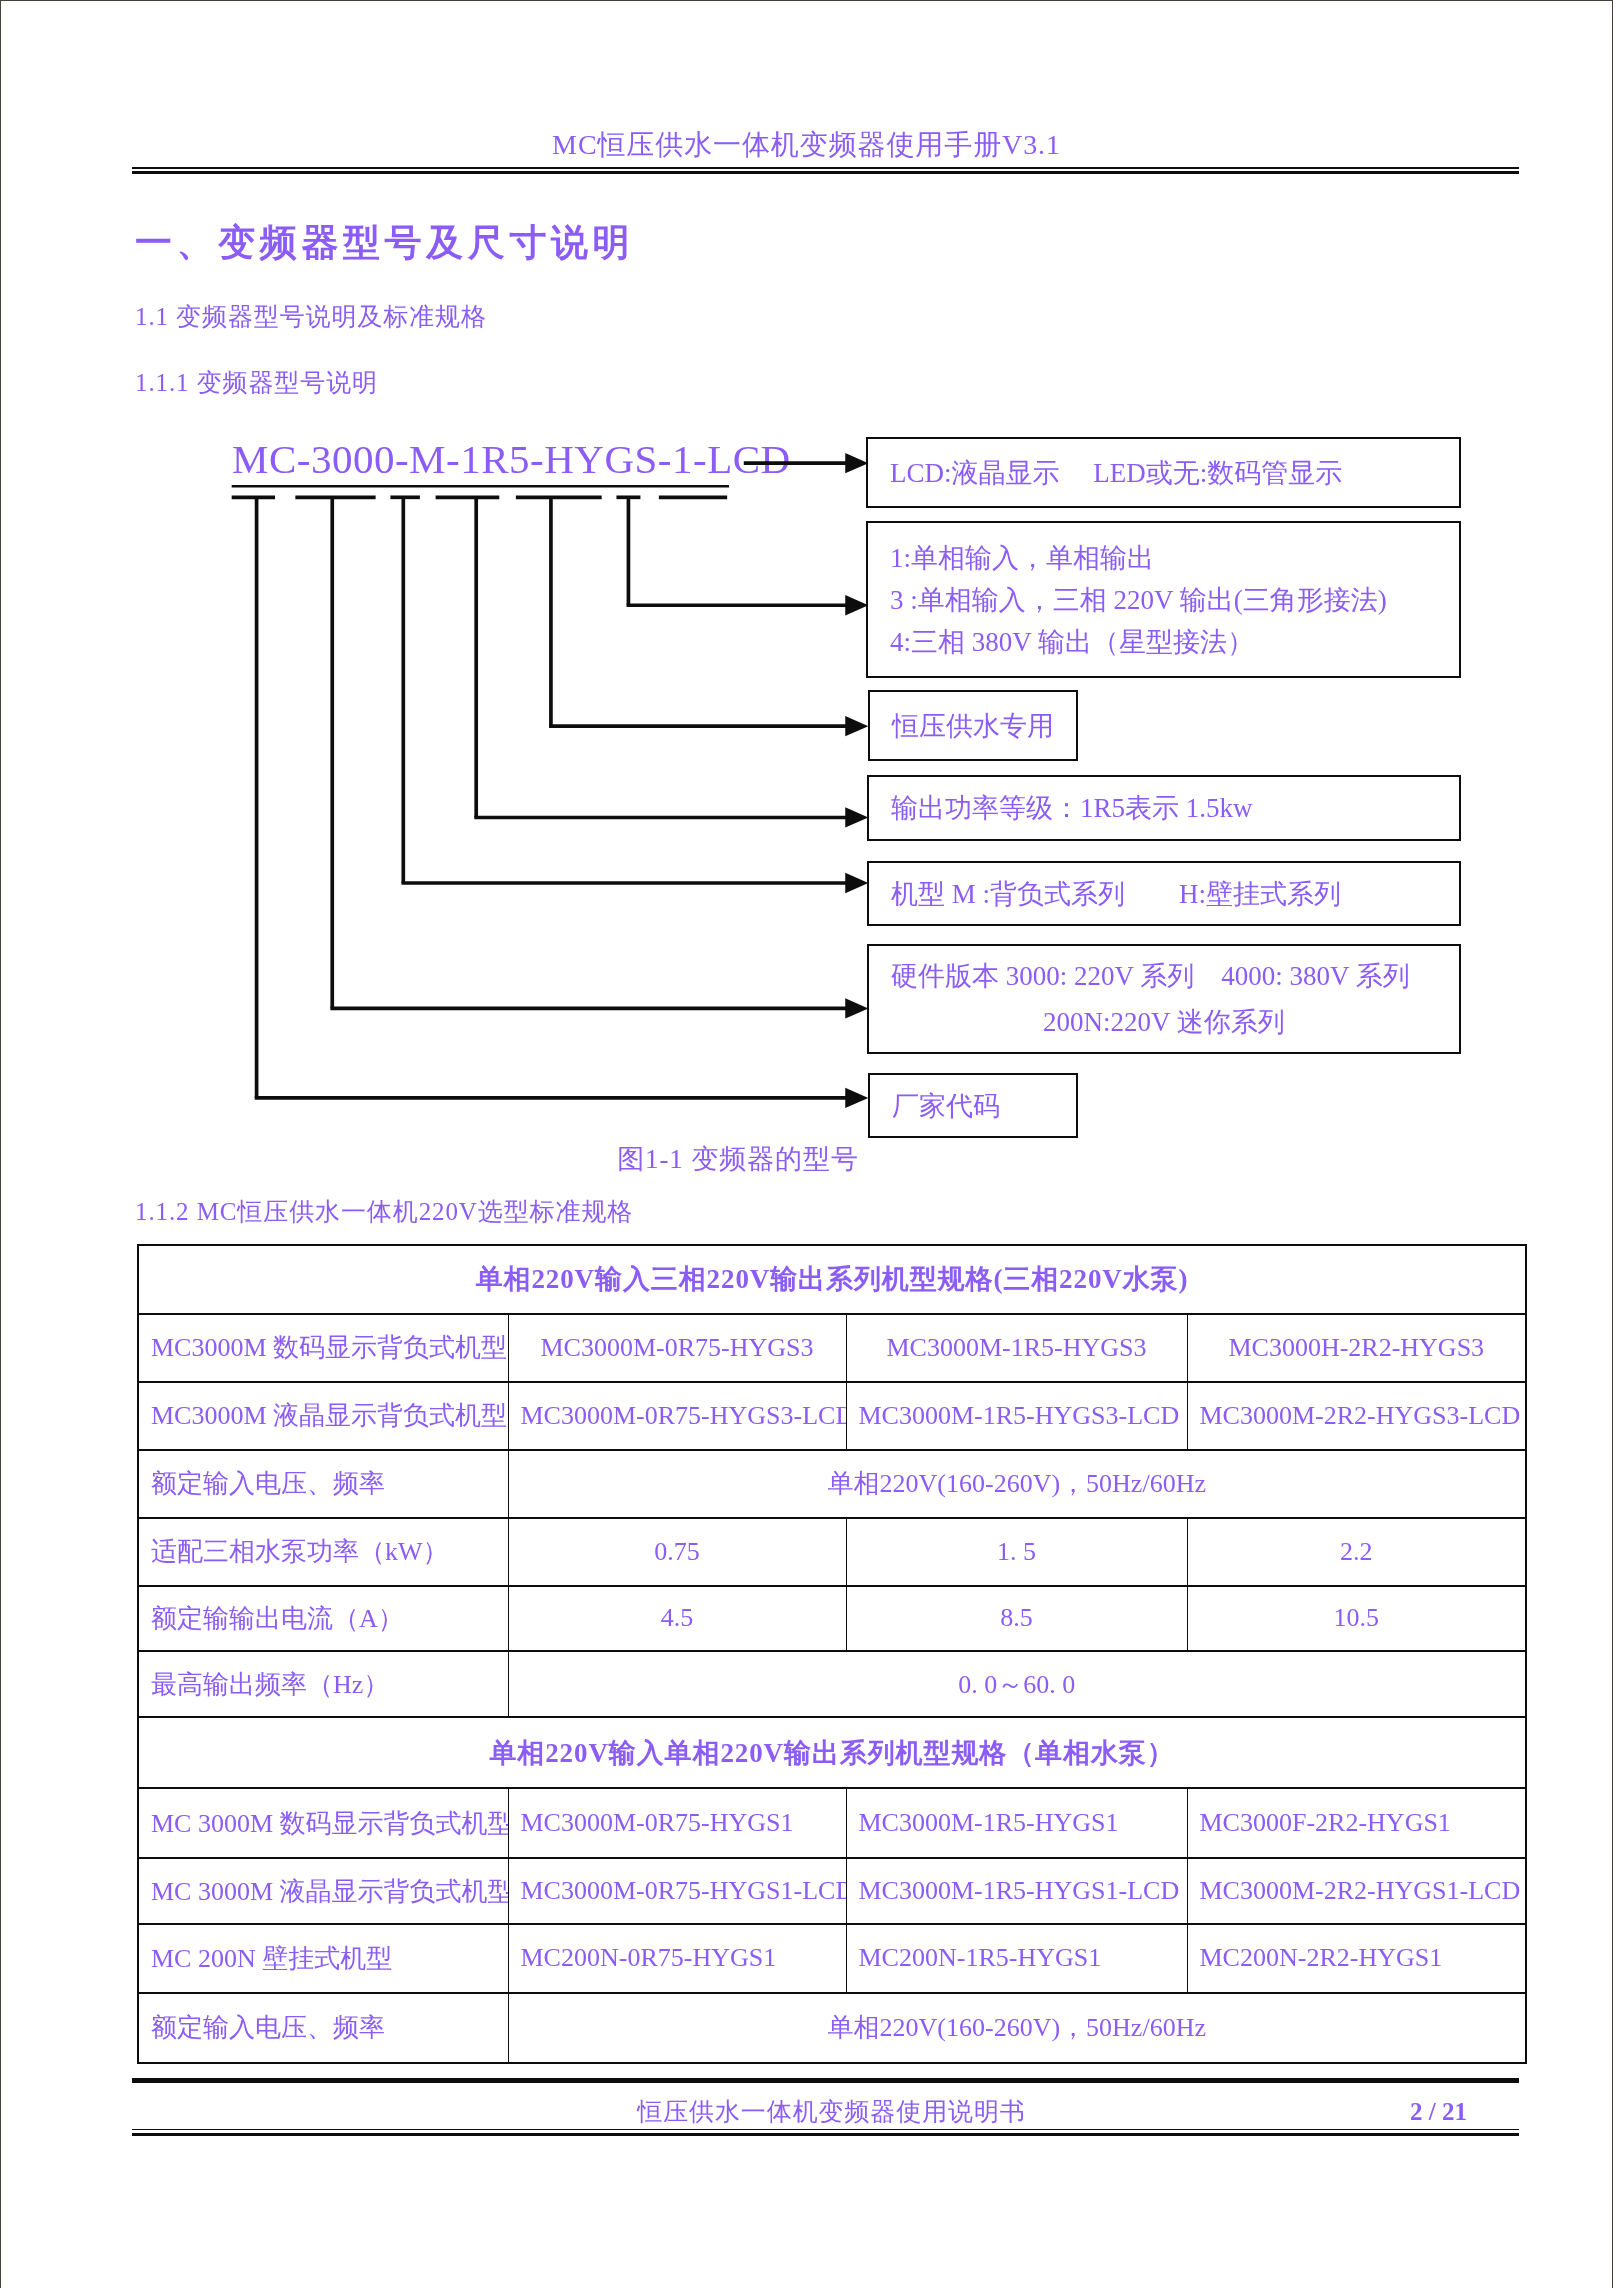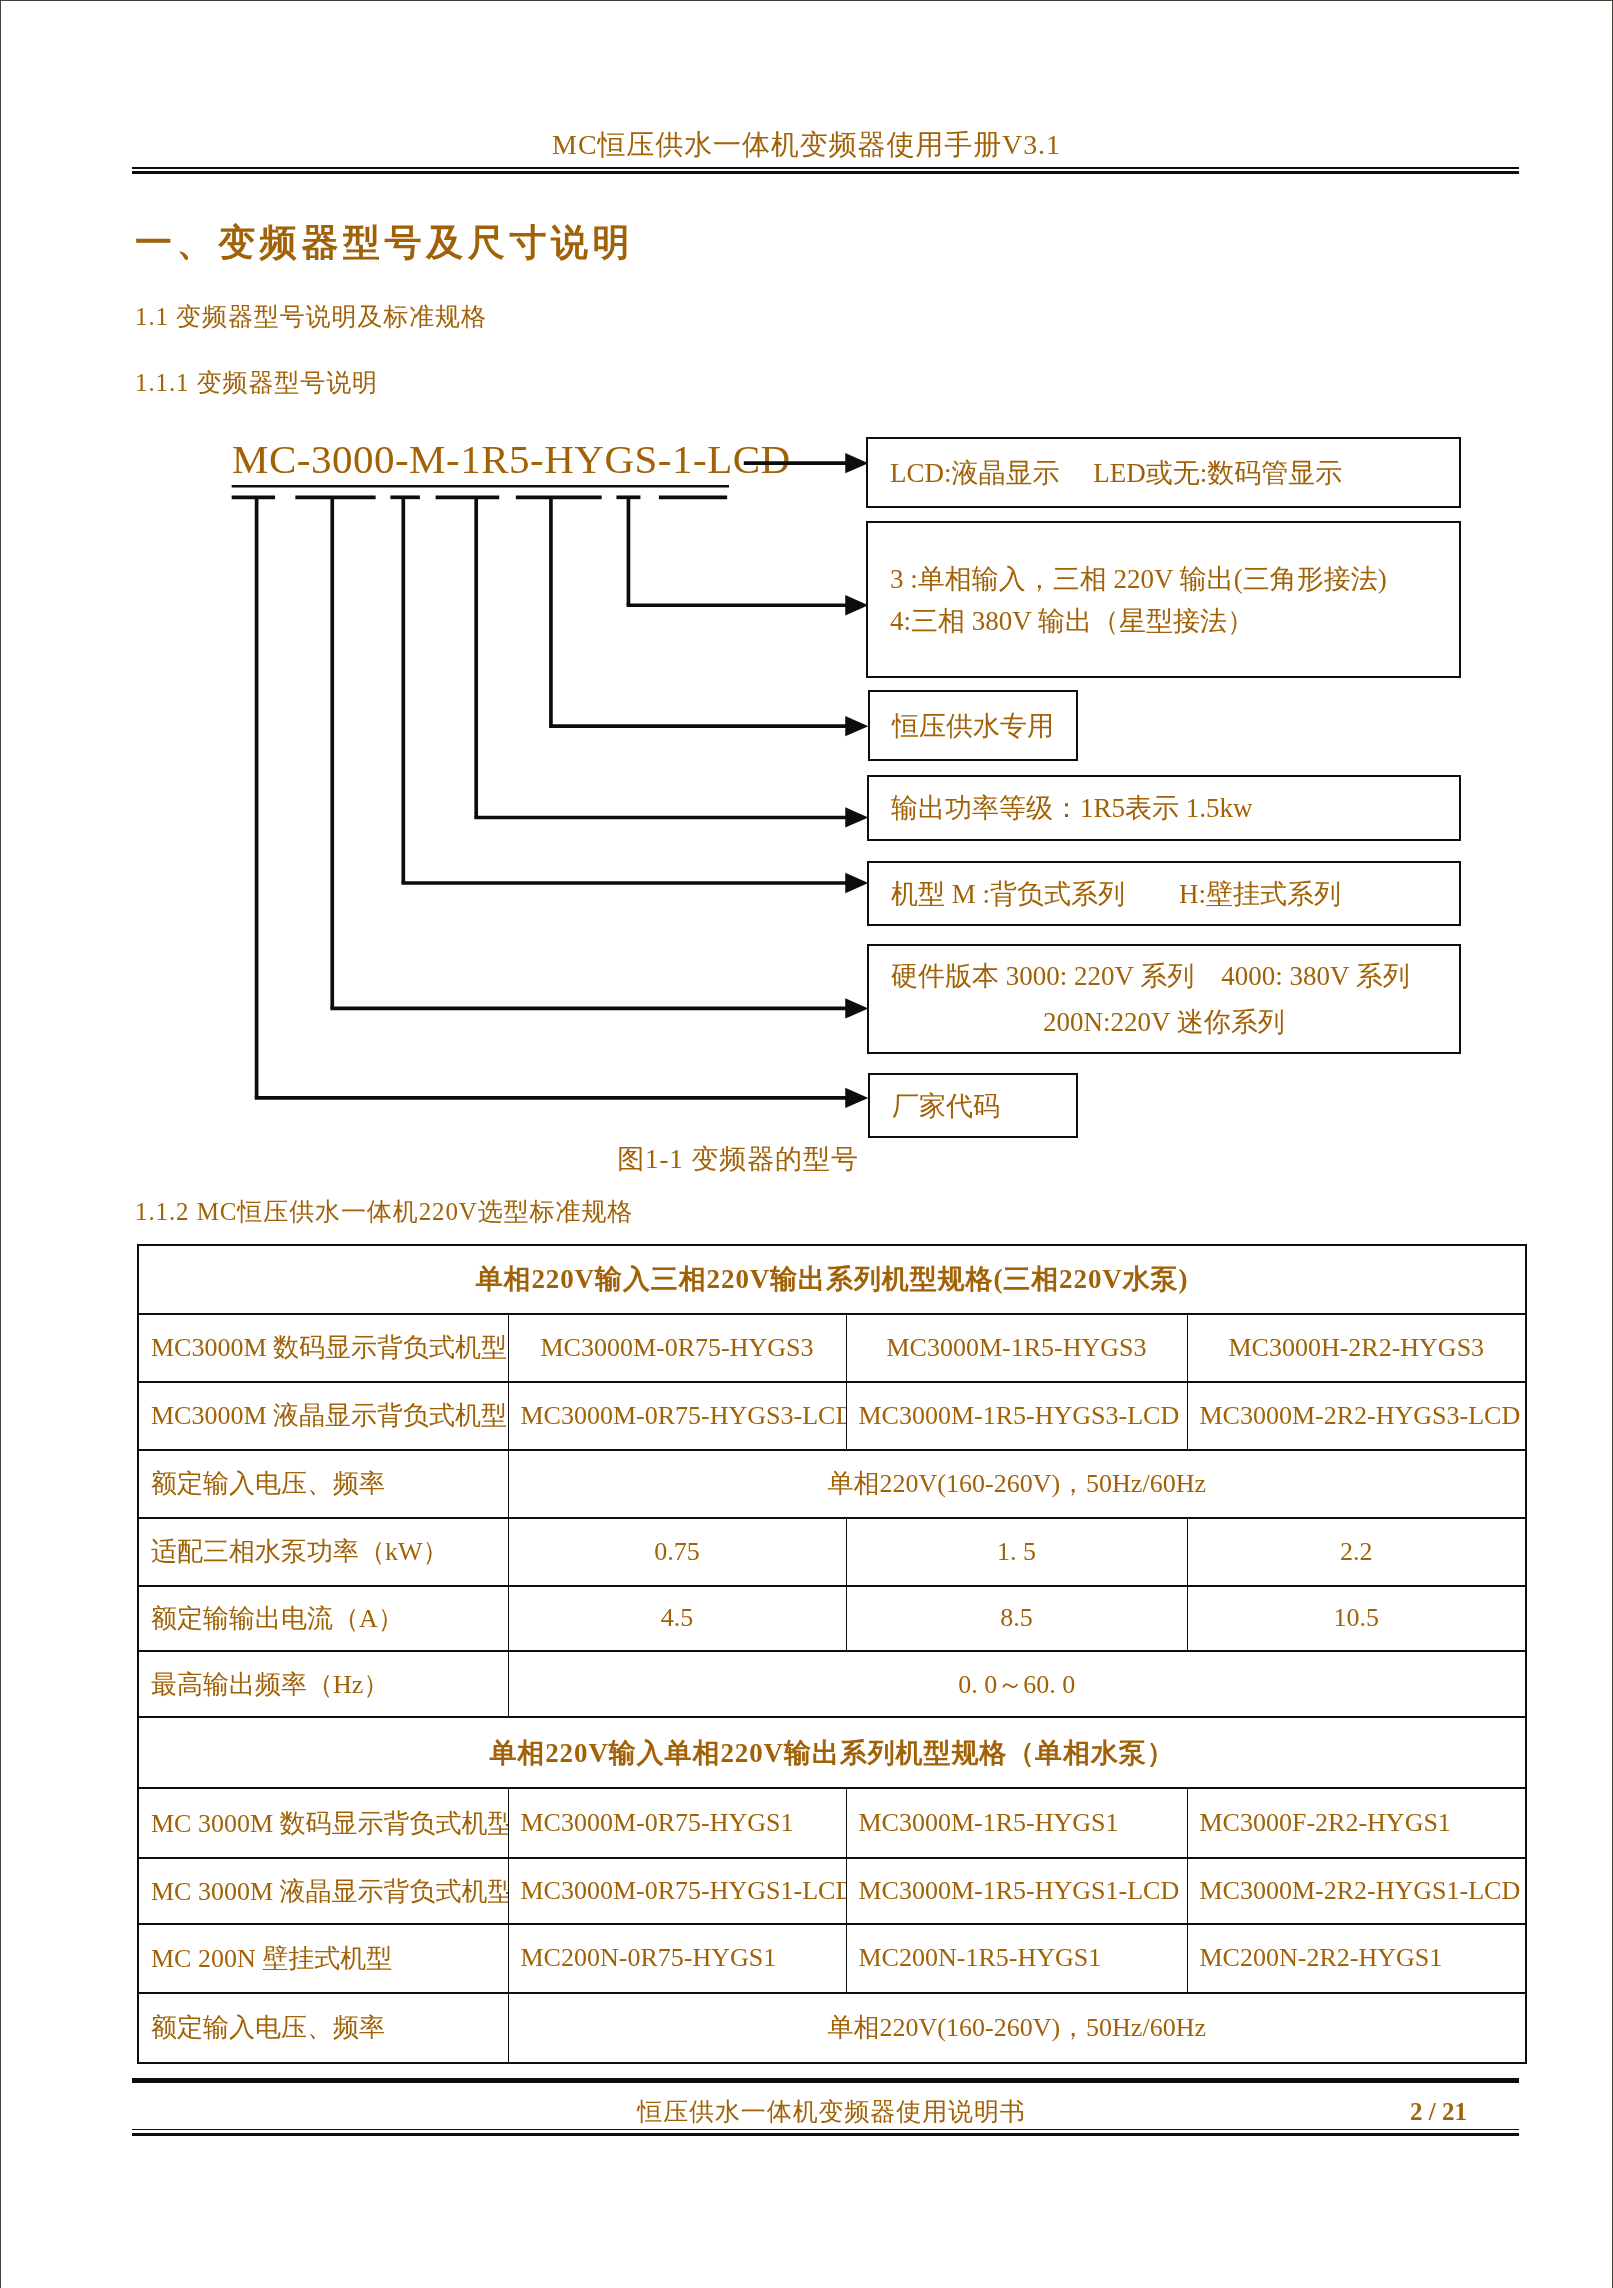--- a/index.html
+++ b/index.html
@@ -1,21 +1,21 @@
 <!DOCTYPE html>
 <html style="font-size:14.8px"><head>
 <meta charset="utf-8">
 <style>
   html,body{margin:0;padding:0;background:#ffffff;}
   .page{
     position:relative;
     width:1613px;height:2289px;
     background:#ffffff;
     font-family:"Liberation Serif","DejaVu Serif",serif;
-    color:#a16207;
+    color:#8b5cf6;
     overflow:hidden;
   }
   .page-border{position:absolute;inset:0;border:1.8px solid #46403b;pointer-events:none;}
   .abs{position:absolute;}
 
   .hdr-title{
     top:129px;left:0;width:1613px;text-align:center;
     font-size:28px;line-height:31px;letter-spacing:0.9px;
   }
   .hdr-rule{
@@ -139,20 +139,21 @@
       <polygon points="916,946 916,968 941,957"></polygon>
       <polygon points="916,1082 916,1104 941,1093"></polygon>
       <polygon points="916,1179 916,1201 941,1190"></polygon>
     </g>
   </svg>
 
   <div class="abs dbox b1">
     <span class="bl">LCD:液晶显示　 LED或无:数码管显示</span>
   </div>
   <div class="abs dbox b2">
+    <span class="bl">1:单相输入，单相输出</span>
     <span class="bl">3 :单相输入，三相 220V 输出(三角形接法)</span>
     <span class="bl">4:三相 380V 输出（星型接法）</span>
   </div>
   <div class="abs dbox b3">
     <span class="bl">恒压供水专用</span>
   </div>
   <div class="abs dbox b4">
     <span class="bl">输出功率等级：1R5表示 1.5kw</span>
   </div>
   <div class="abs dbox b5">

